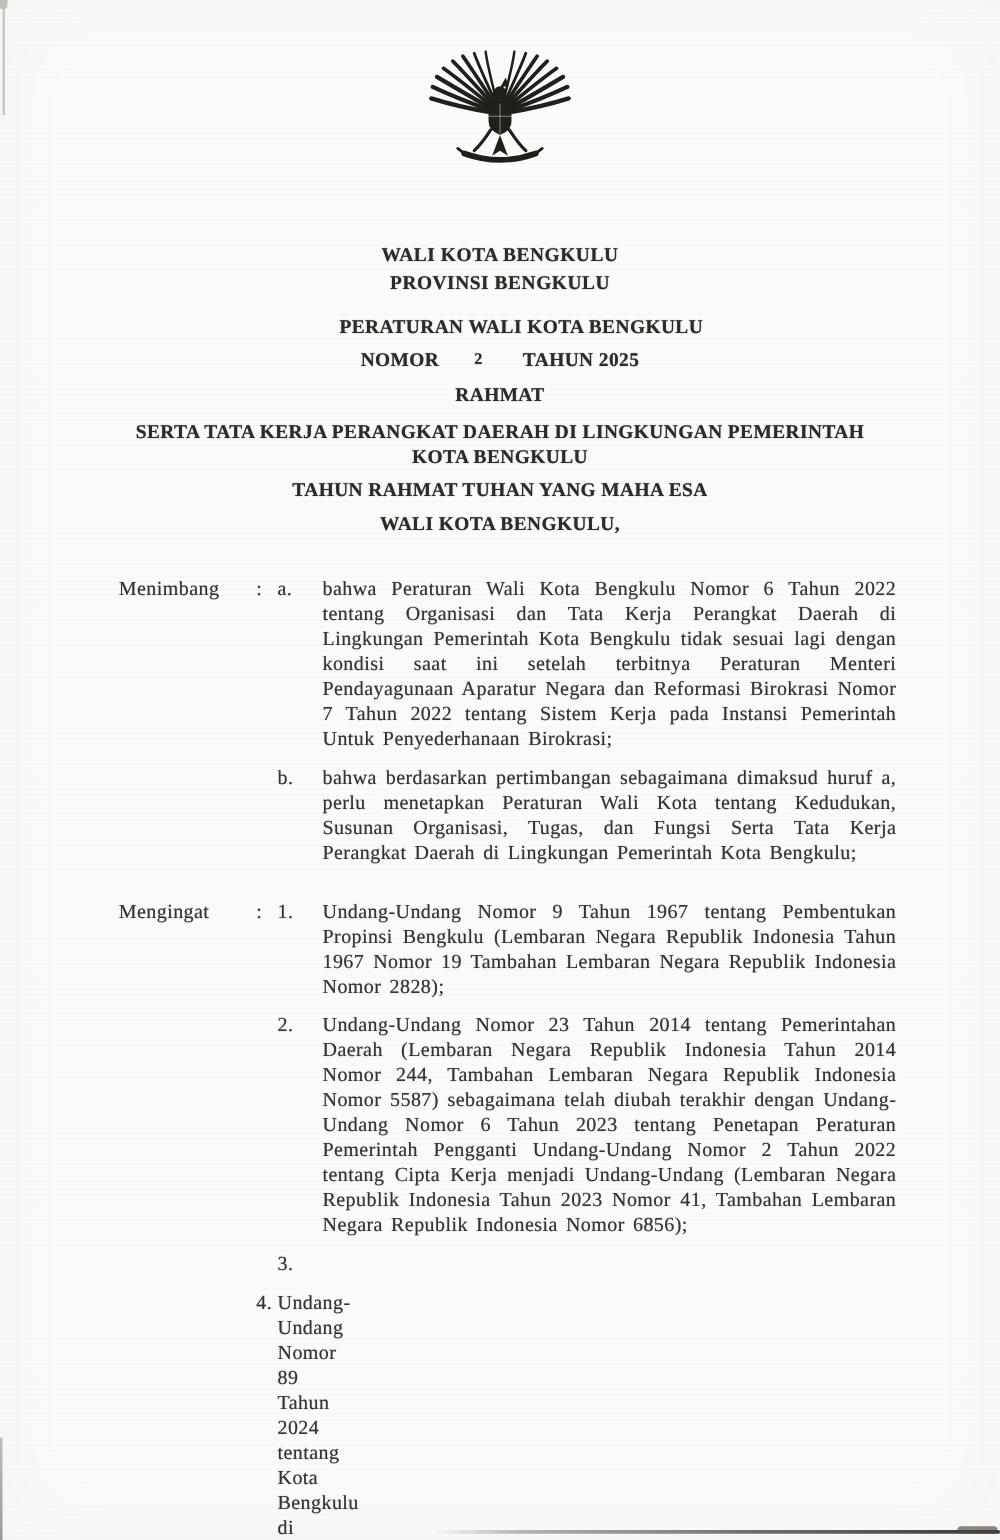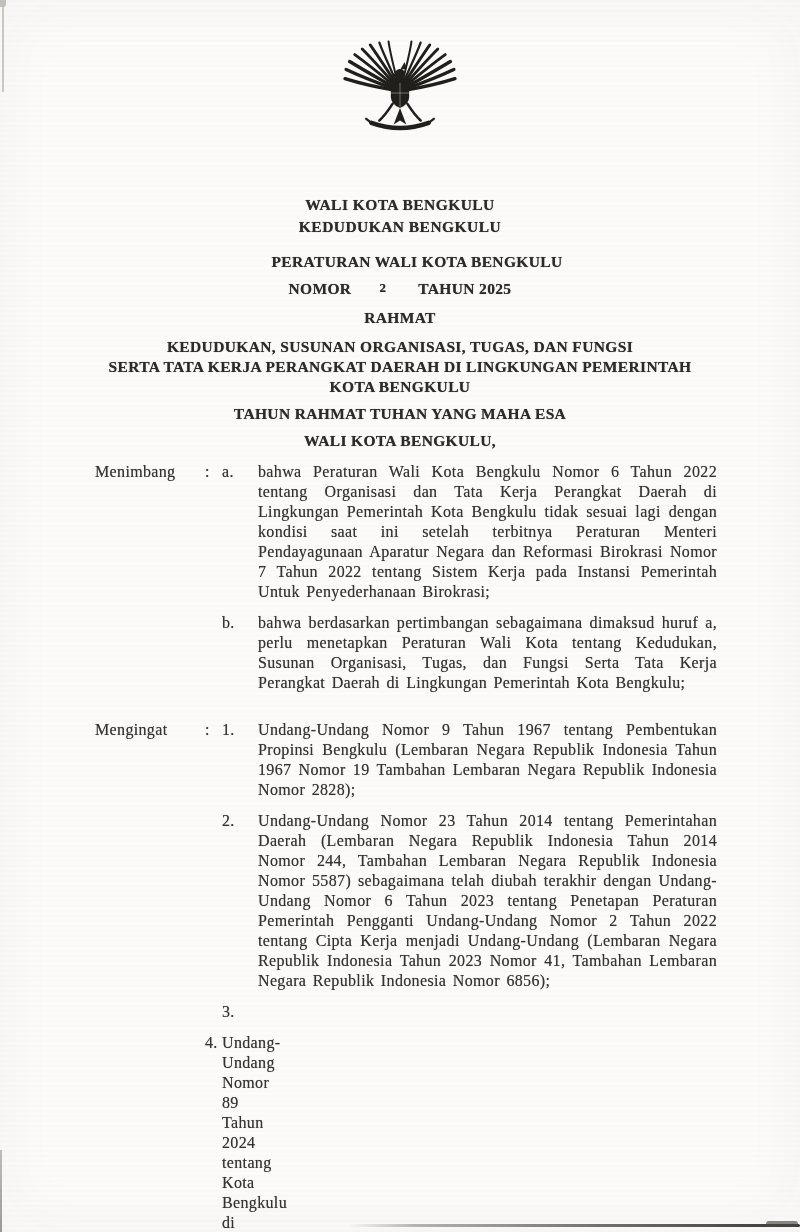--- a/index.html
+++ b/index.html
@@ -101,30 +101,29 @@
       <path d="M123,116 Q136,136 146,145" stroke-width="4.5"></path>
 
       <path d="M60,149 Q110,167 160,149" stroke-width="8"></path>
       <path d="M60,149 L51,142" stroke-width="4"></path>
       <path d="M160,149 L169,142" stroke-width="4"></path>
     </svg>
   </div>
 
   <div class="letterhead">
     <div>WALI KOTA BENGKULU</div>
-    <div>KEDUDUKAN BENGKULU</div>
+    <div>PROVINSI BENGKULU</div>
   </div>
 
   <div class="title-block">
     <div class="t tb-line1">PERATURAN WALI KOTA BENGKULU</div>
     <div class="t tb-nomor">
       <span class="nomor-label">NOMOR</span><span class="nomor-value">2</span><span>TAHUN 2025</span>
     </div>
     <div class="t tb-tentang">RAHMAT</div>
-    <div class="t">KEDUDUKAN, SUSUNAN ORGANISASI, TUGAS, DAN FUNGSI</div>
     <div class="t">SERTA TATA KERJA PERANGKAT DAERAH DI LINGKUNGAN PEMERINTAH</div>
     <div class="t">KOTA BENGKULU</div>
     <div class="t tb-invocation">TAHUN RAHMAT TUHAN YANG MAHA ESA</div>
     <div class="t tb-authority">WALI KOTA BENGKULU,</div>
   </div>
 
   <div class="doc-body">
 
     <div class="section">
       <div class="cell label">Menimbang</div>

